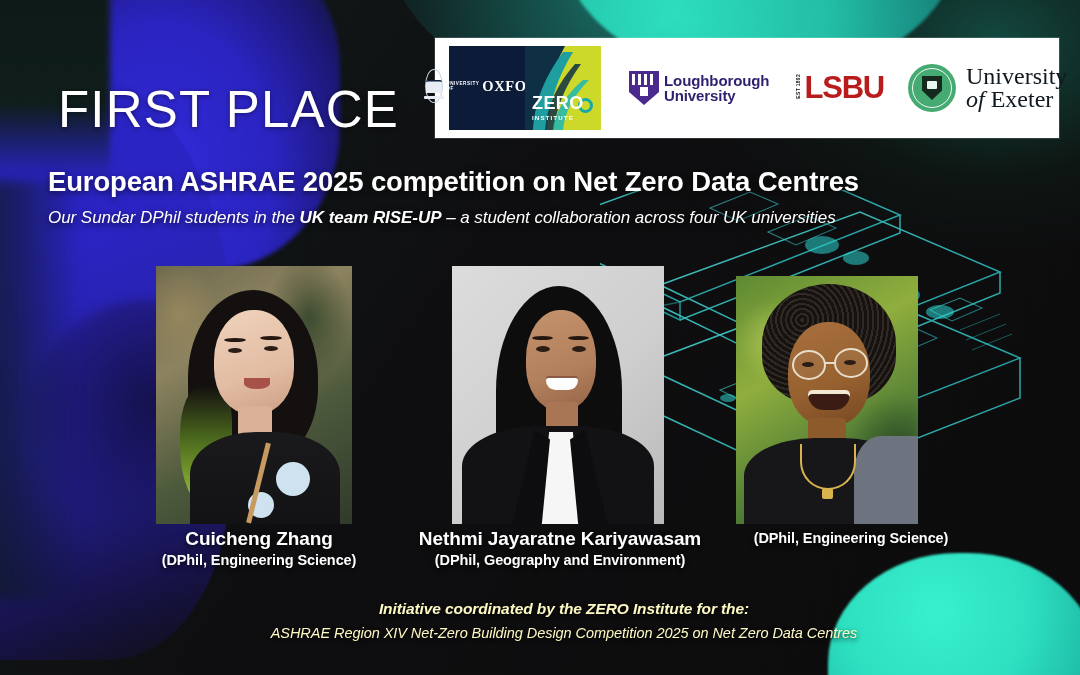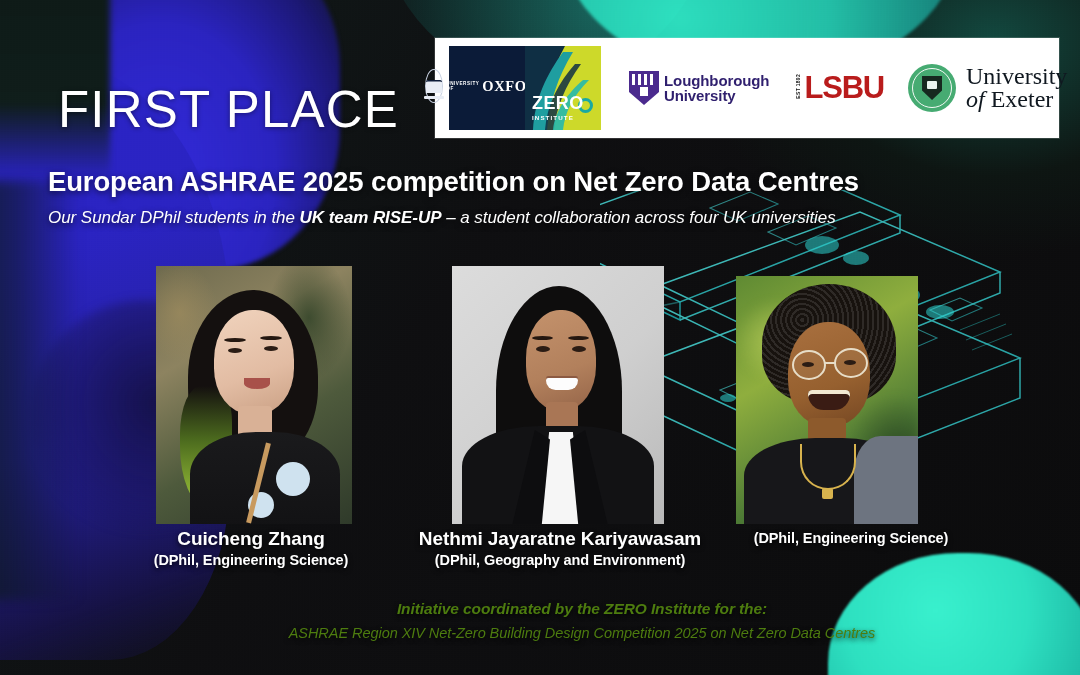--- a/index.html
+++ b/index.html
@@ -268,28 +268,28 @@
   
   .caption { position:absolute; text-align:center; color:#fff; }
   .cap-name {
     font-size:19px; font-weight:700; letter-spacing:-.1px;
     text-shadow: 0 2px 5px rgba(0,0,0,.8); line-height:1.15;
   }
   .cap-role {
     font-size:14.5px; font-weight:700; letter-spacing:-.1px;
     text-shadow: 0 2px 5px rgba(0,0,0,.8); line-height:1.2; margin-top:2px;
   }
-  #caption-1 { left:116px; top:528px; width:270px; }
+  #caption-1 { left:124px; top:528px; width:270px; }
   #caption-2 { left:385px; top:528px; width:350px; }
   #caption-3 { left:716px; top:528px; width:270px; }
 
   
   .footer {
-    position:absolute; left:182px; top:600px; width:800px;
-    text-align:center; color:#4d7c0f;
+    position:absolute; left:164px; top:600px; width:800px;
+    text-align:center; color:#fef9c3;
   }
   .foot-1 {
     font-size:15.5px; font-weight:700; font-style:italic;
     letter-spacing:-.1px; text-shadow:0 2px 5px rgba(0,0,0,.85);
   }
   .foot-2 {
     font-size:14.5px; font-style:italic; letter-spacing:-.05px;
     margin-top:7px; text-shadow:0 2px 5px rgba(0,0,0,.85);
   }
 </style>

